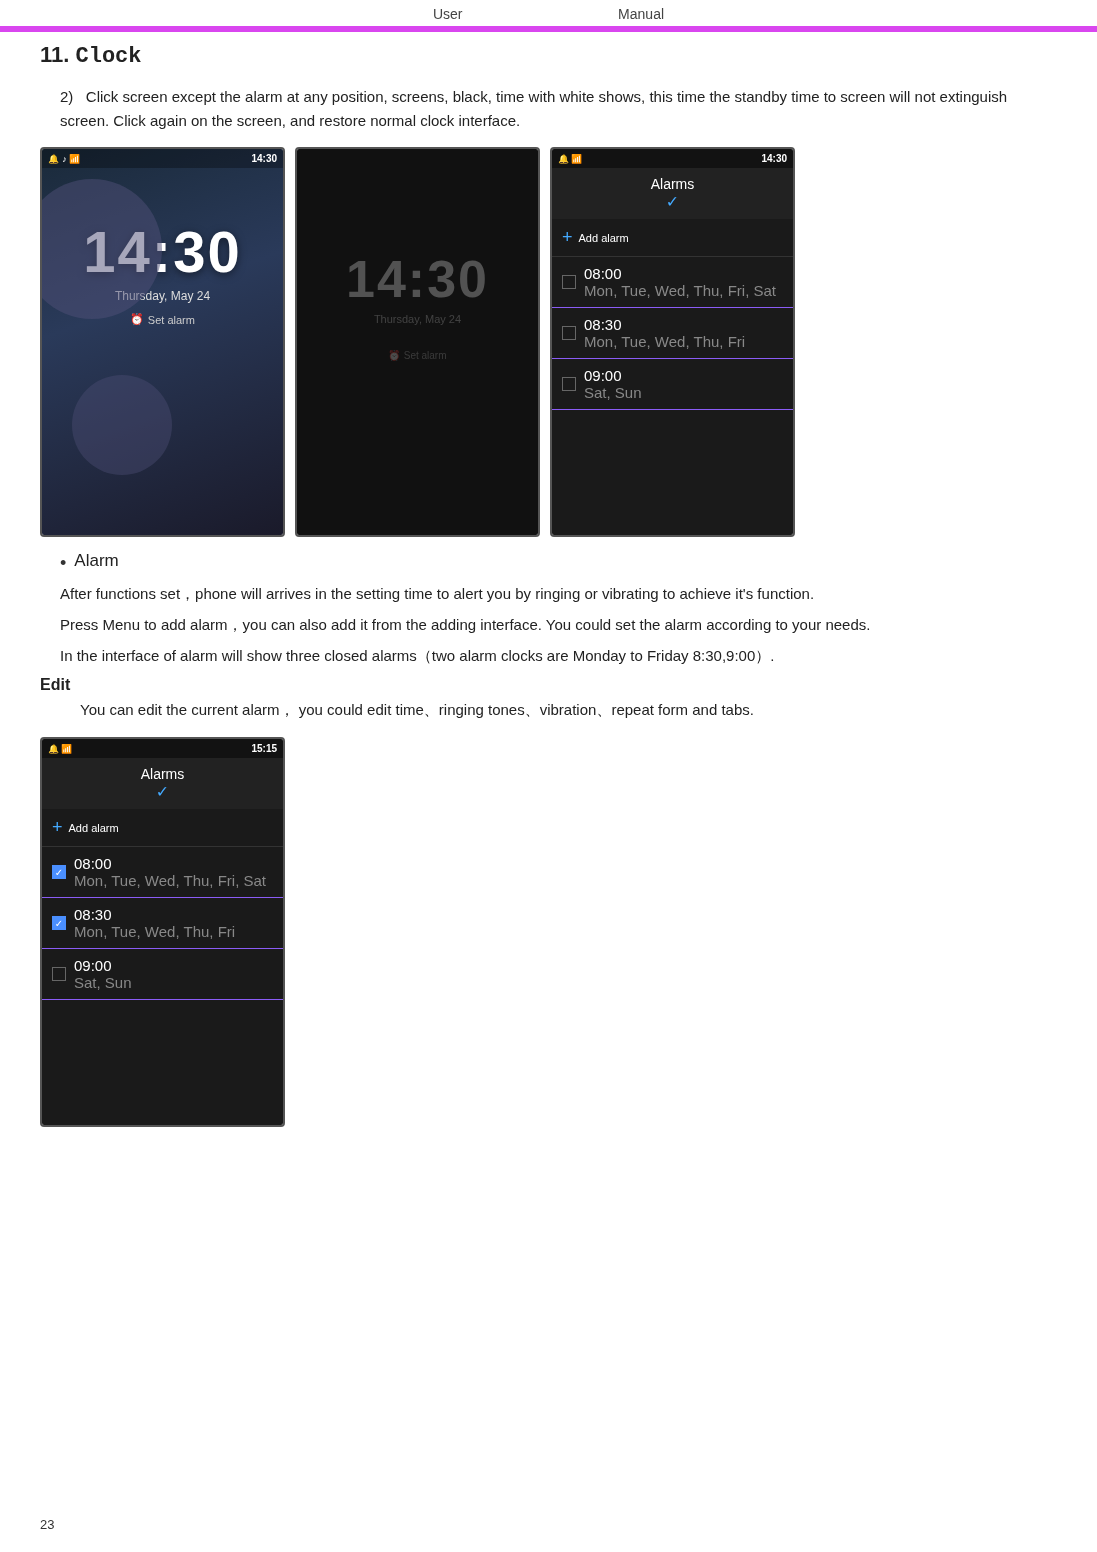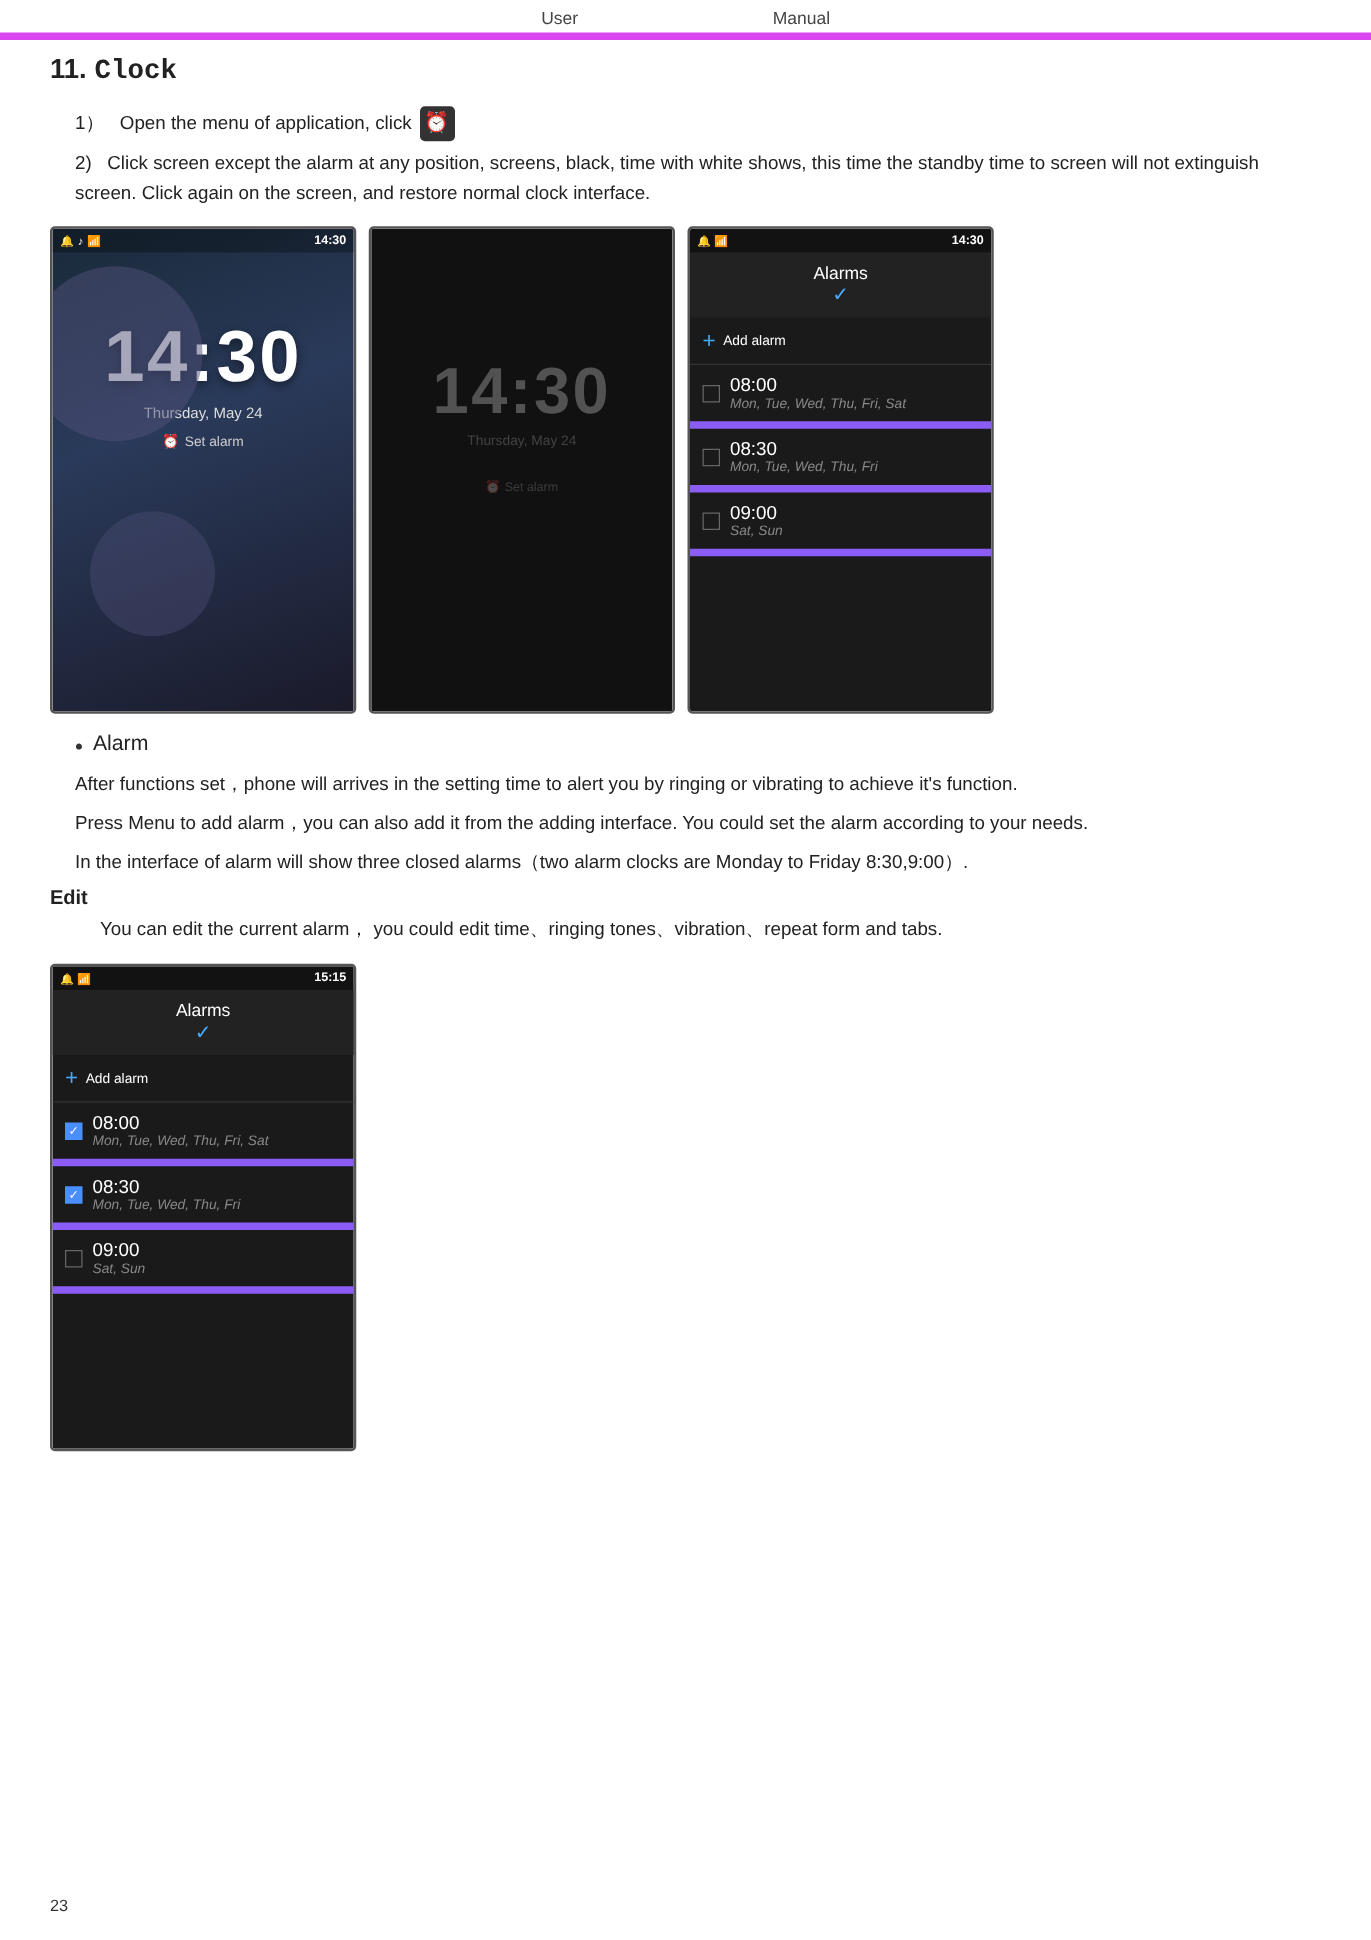--- a/index.html
+++ b/index.html
@@ -202,38 +202,37 @@
     }
     .add-alarm-label {
       font-size: 11px;
       color: #fff;
     }
     .alarm-item {
       display: flex;
       align-items: center;
       gap: 8px;
       padding: 8px 10px;
-      border-bottom: 6px solid #8b5cf6;
+      border-bottom: 1px solid #8b5cf6;
     }
     .alarm-checkbox {
       width: 14px;
       height: 14px;
       border: 1.5px solid #666;
       background: transparent;
       flex-shrink: 0;
     }
     .alarm-info { flex: 1; }
     .alarm-time-text {
       font-size: 15px;
       color: #fff;
     }
     .alarm-days {
-      font-size: 11px;
+      font-size: 15px;
       color: #888;
-      font-style: italic;
     }
     
     .bullet-section {
       margin: 8px 60px 6px 60px;
     }
     .bullet-item {
       display: flex;
       align-items: flex-start;
       gap: 8px;
       margin-bottom: 4px;
@@ -298,26 +297,20 @@
   <span>Manual</span>
 </div>
 
 <div class="section-title">
   <span>11.</span>
   <span style="font-family: 'Courier New', monospace;">Clock</span>
 </div>
 
 <div class="steps">
 
-  <div class="step">
-    <span class="step-num">1）</span>
-    &nbsp;
-    <span>Open the menu of application, click</span>
-    <span class="step-inline-icon"></span>
-  </div>
 
   <div class="step">
     <span class="step-num">2)</span>
     &nbsp;
     <span>Click screen except the alarm at any position, screens, black, time with white shows, this time the standby time to screen will not extinguish screen. Click again on the screen, and restore normal clock interface.</span>
   </div>
 
 </div>
 
 <div class="screenshots-row">

